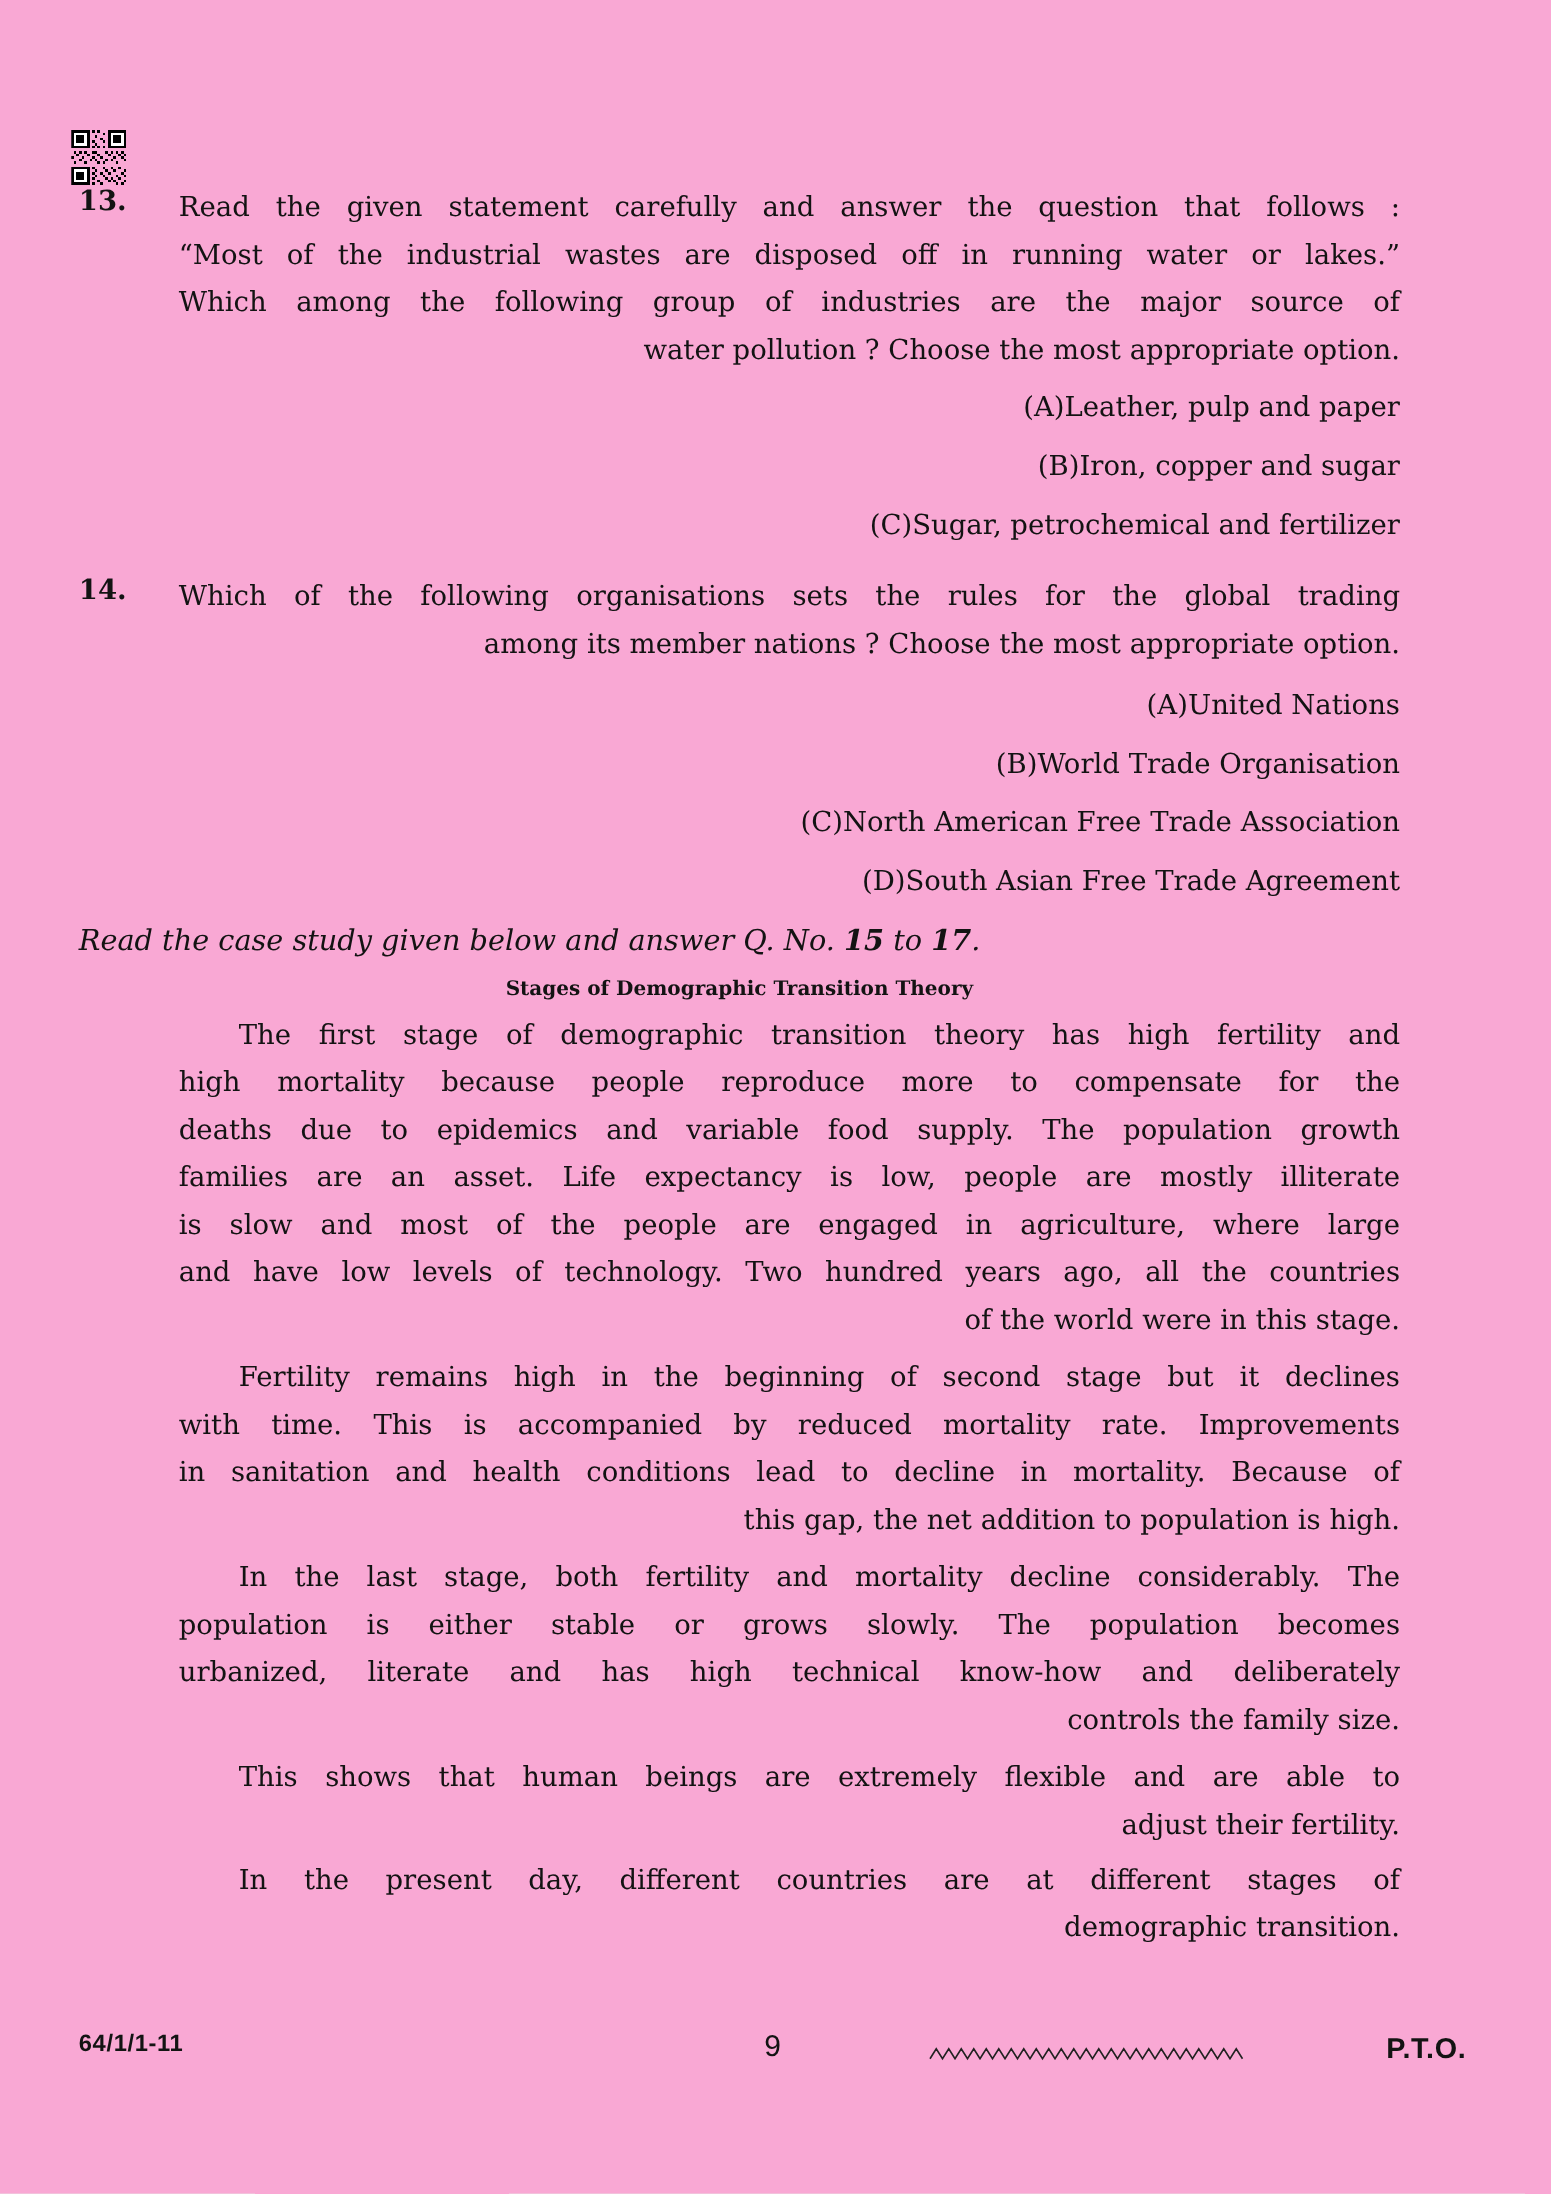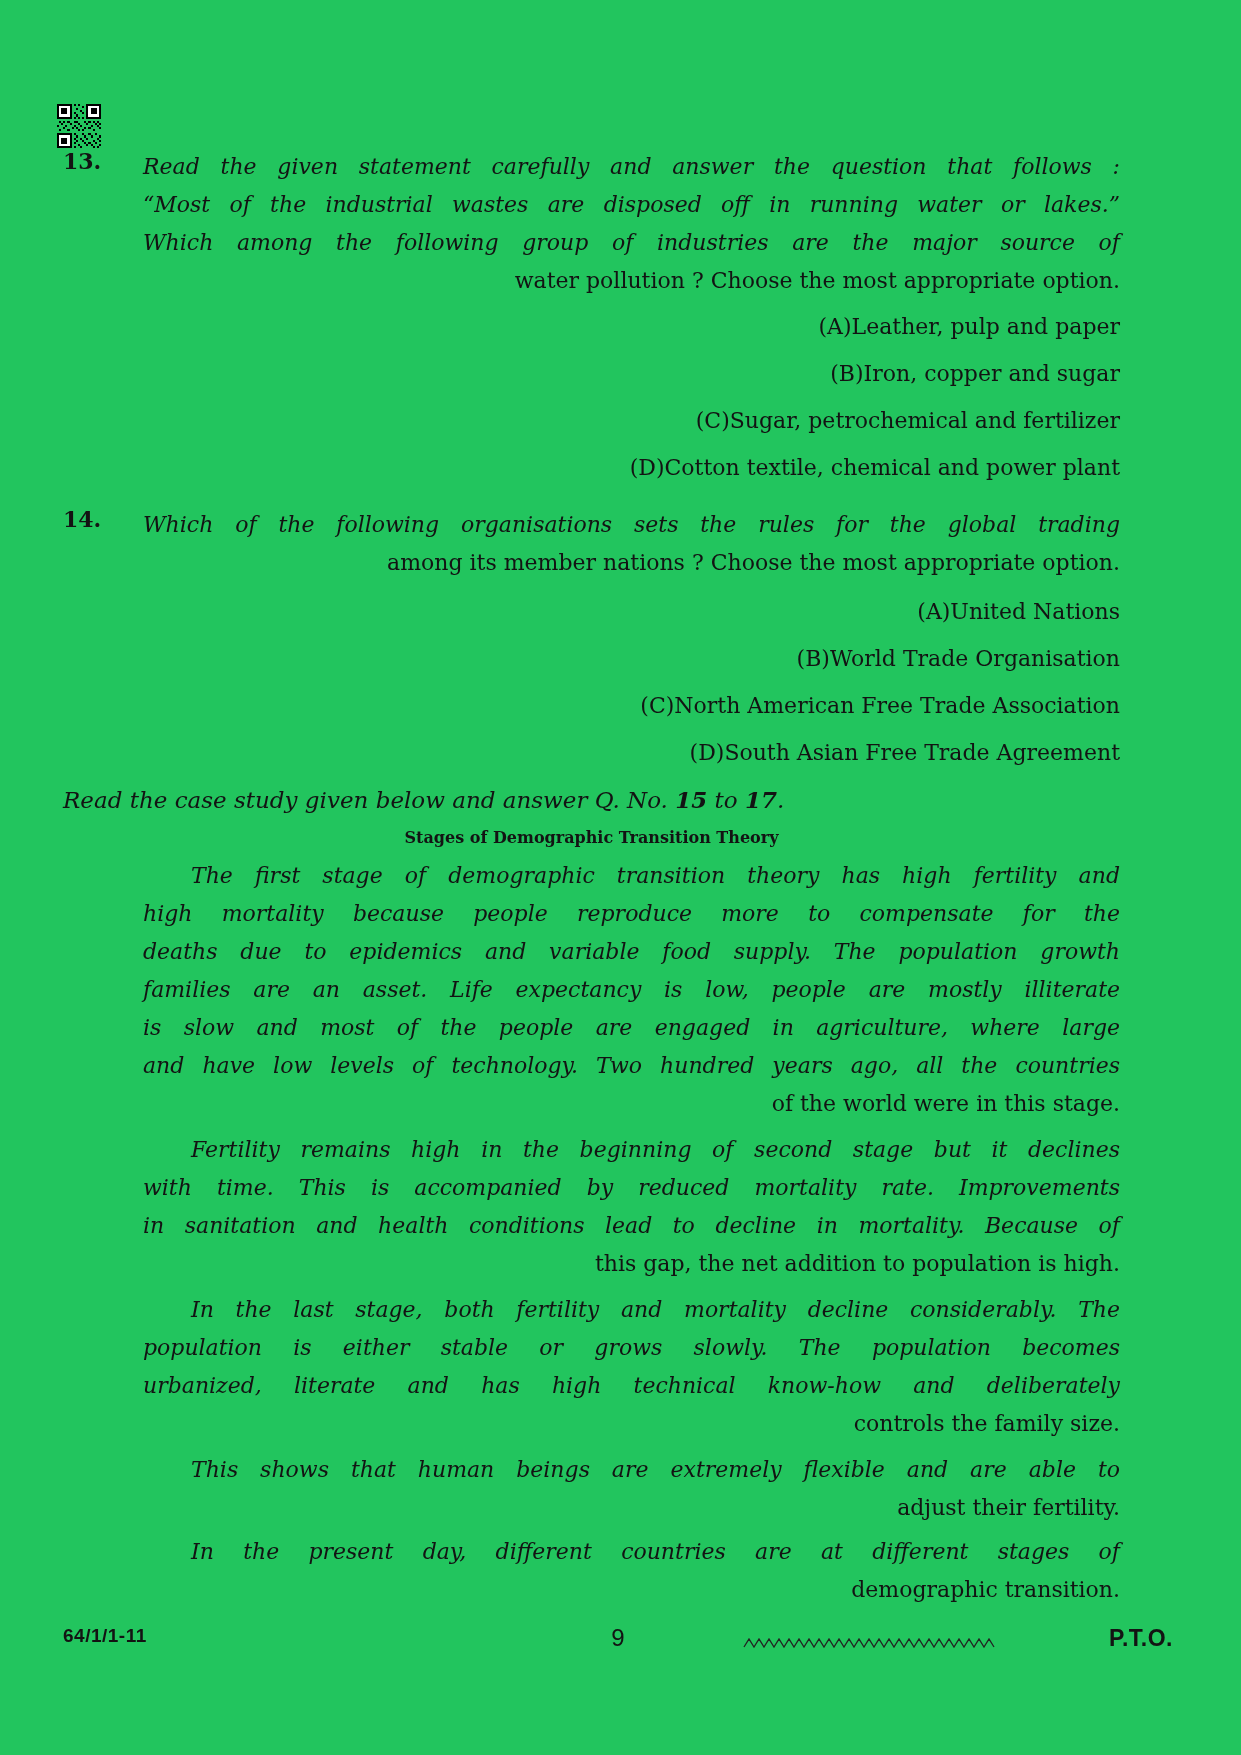--- a/index.html
+++ b/index.html
@@ -1,21 +1,21 @@
 <!DOCTYPE html>
 <html><head>
 <meta charset="utf-8">
 <style>
   html,body { margin:0; padding:0; background:#e8e8e8; }
   .page {
     position: relative;
     width: 1241px;
     height: 1755px;
     margin: 0 auto;
-    background: #22c55e;
+    background: #f9a8d4;
     color: #131313;
     font-family: "DejaVu Serif", serif;
     font-size: 22px;
     overflow: hidden;
   }
   .qr {
     position: absolute;
     left: 57px;
     top: 104px;
     width: 44px;
@@ -31,21 +31,21 @@
   .question + .question { margin-top: 19px; }
   .qnum {
     position: absolute;
     left: 0;
     top: 0;
     font-weight: bold;
   }
   .stem { margin-left: 80px; width: 977px; }
   .line { line-height: 38px; height: 38px; white-space: nowrap; }
   .stem .line, .para .line { white-space: normal; }
-  .jl { text-align: justify; text-align-last: justify; font-style: italic; }
+  .jl { text-align: justify; text-align-last: justify; }
   .ll { text-align: right; text-align-last: auto; }
   .options { margin-top: 8px; margin-left: 84px; }
   .opt { line-height: 38px; margin-bottom: 9px; }
   .question:nth-of-type(2) .options { margin-top: 11px; }
   .opt .letter { display: inline-block; width: 82px; }
   .note {
     line-height: 38px;
     font-style: italic;
     font-size: 23px;
     margin-top: 9px;
@@ -128,21 +128,20 @@
           <div class="stem">
             <div class="line jl">Read the given statement carefully and answer the question that follows :</div>
             <div class="line jl">“Most of the industrial wastes are disposed off in running water or lakes.”</div>
             <div class="line jl">Which among the following group of industries are the major source of</div>
             <div class="line ll">water pollution ? Choose the most appropriate option.</div>
           </div>
           <div class="options">
             <div class="opt ll"><span class="letter">(A)</span><span>Leather, pulp and paper</span></div>
             <div class="opt ll"><span class="letter">(B)</span><span>Iron, copper and sugar</span></div>
             <div class="opt ll"><span class="letter">(C)</span><span>Sugar, petrochemical and fertilizer</span></div>
-            <div class="opt ll"><span class="letter">(D)</span><span>Cotton textile, chemical and power plant</span></div>
           </div>
         </div>
         <div class="question">
           <div class="qnum">14.</div>
           <div class="stem">
             <div class="line jl">Which of the following organisations sets the rules for the global trading</div>
             <div class="line ll">among its member nations ? Choose the most appropriate option.</div>
           </div>
           <div class="options">
             <div class="opt ll"><span class="letter">(A)</span><span>United Nations</span></div>

